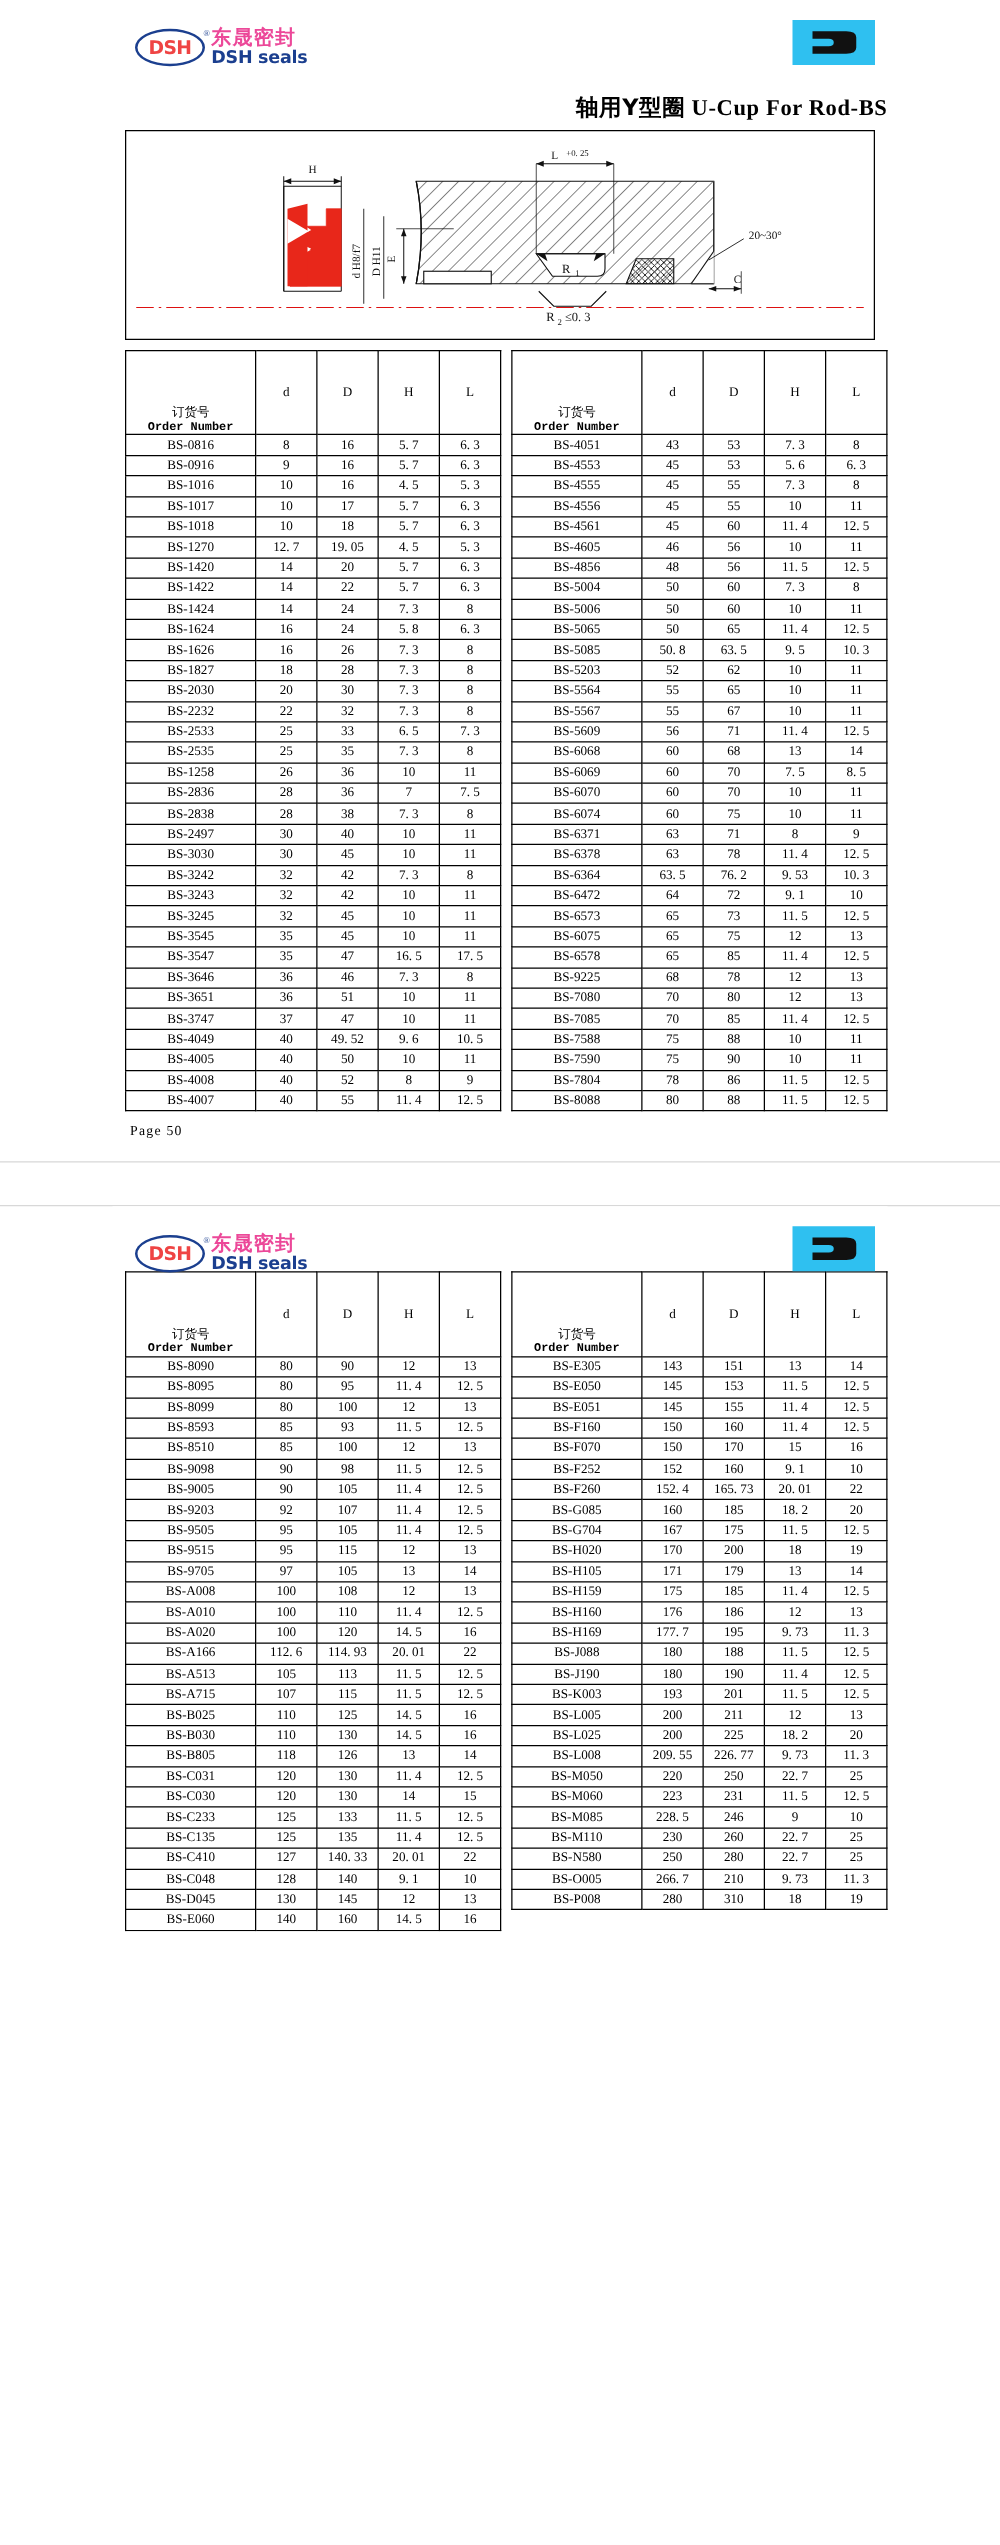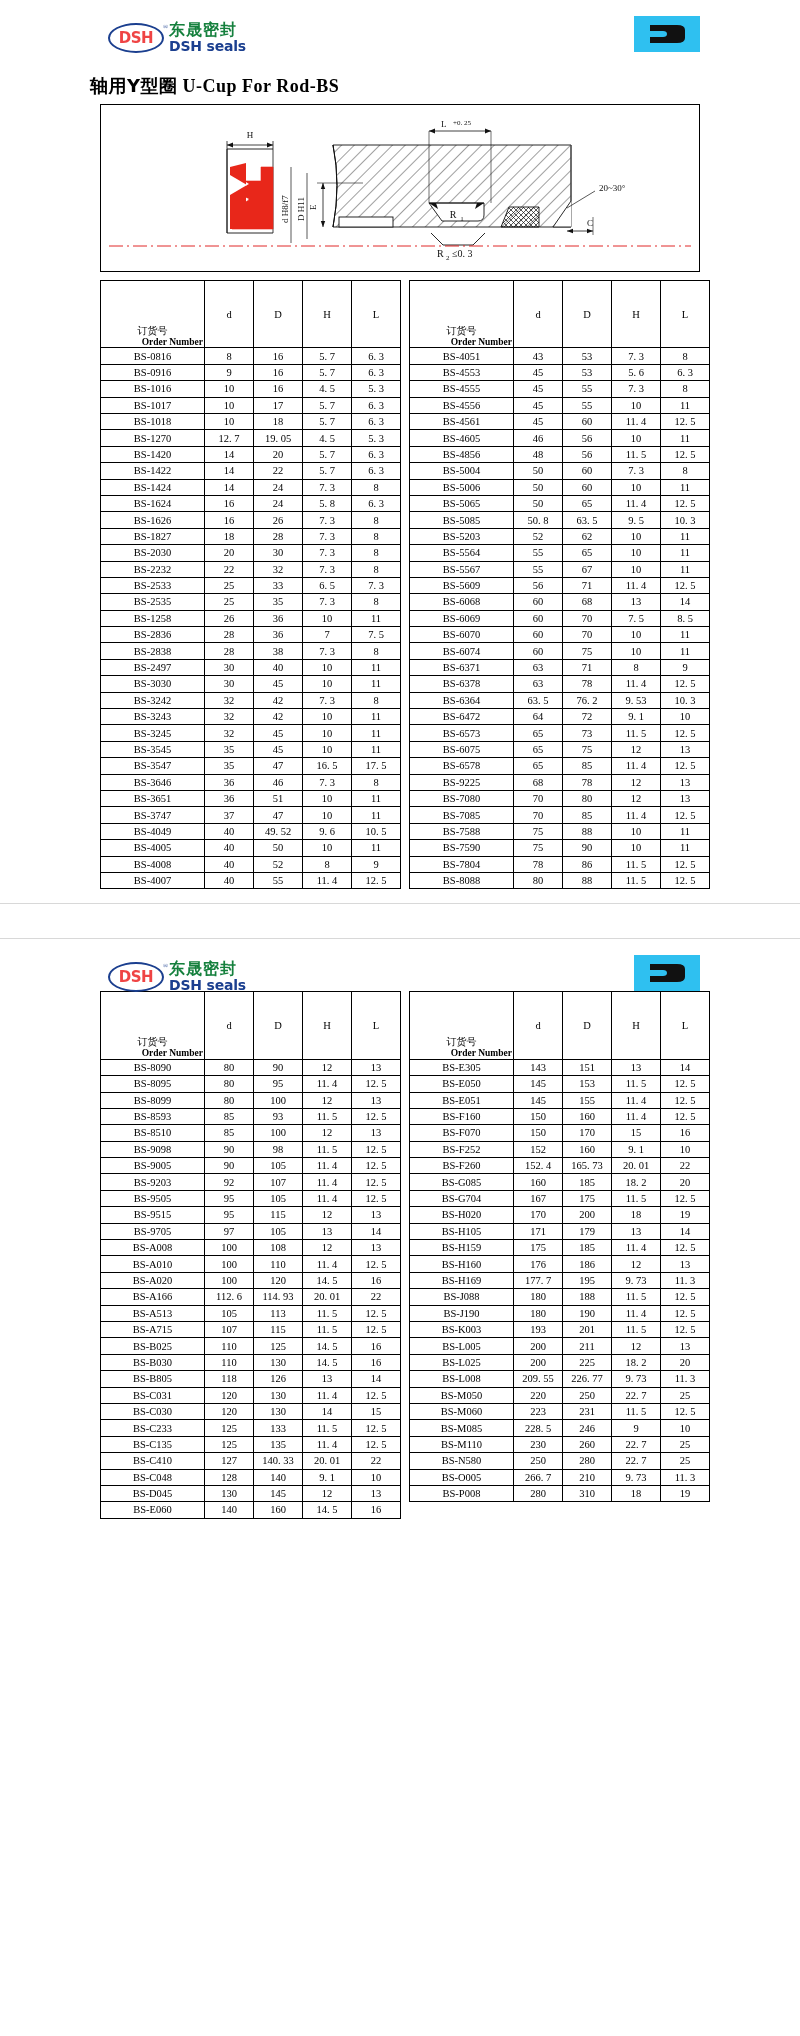--- a/index.html
+++ b/index.html
@@ -57,40 +57,40 @@
   .logo-reg {
     position: absolute;
     right: -6px; top: -2px;
     font-size: 7px;
     color: #1b3f8f;
   }
   .logo-txt { line-height: 1.05; }
   .logo-cn {
     font-family: "DejaVu Sans", sans-serif;
     font-size: 16px; font-weight: bold;
-    color: #15803d; letter-spacing: 1px;
+    color: #ec4899; letter-spacing: 1px;
     display: block;
   }
   .logo-en {
     font-family: "DejaVu Sans", sans-serif;
     font-size: 14px; font-weight: bold;
     color: #1b3f8f; letter-spacing: -0.2px;
     display: block;
   }
   .corner-mark {
     position: absolute;
     right: 10px; top: 16px;
     width: 66px; height: 36px;
     background: #2fc0f0;
     display: flex; align-items: center; justify-content: center;
   }
   .corner-mark svg { display: block; }
 
   .title {
-    text-align: left;
+    text-align: right;
     font-family: "Liberation Serif", serif;
     font-size: 18px;
     font-weight: bold;
     letter-spacing: 0.5px;
     padding-top: 12px;
     padding-bottom: 6px;
   }
   .title .cn { font-family: "DejaVu Sans", sans-serif; font-weight: bold; }
 
   
@@ -137,26 +137,25 @@
   table.spec td.ord, table.spec th.ord { width: 104px; }
   table.spec td.num, table.spec th.num { width: 49px; }
   .th-cn {
     font-family: Liberation Sans, sans-serif;
     font-size: 10px;
     display: block;
     line-height: 1.15;
     margin-top: 44px;
   }
   .th-en {
-    font-family: Liberation Serif, serif;
+    font-family: Liberation Mono, monospace;
     font-size: 9.5px;
     font-weight: bold;
     display: block;
     line-height: 1.15;
-    text-align: right;
   }
   .th-letter {
     font-family: "DejaVu Sans", sans-serif;
     font-size: 11px;
     font-weight: bold;
   }
   .page-num {
     font-family: "Liberation Serif", serif;
     font-size: 11px;
     padding: 10px 0 4px 14px;
@@ -776,20 +775,21 @@
             <td class="ord">BS-8088</td>
             <td class="num">80</td>
             <td class="num">88</td>
             <td class="num">11. 5</td>
             <td class="num">12. 5</td>
           </tr>
         </tbody>
     </table>
   </div>
 
+  <div class="page-num">Page 50</div>
 </div>
 
 <div class="page-gap"></div>
 
 <div class="page">
 
   <div class="header hdr2">
     <div class="logo">
       <div class="logo-oval">
         <span>DSH</span>

